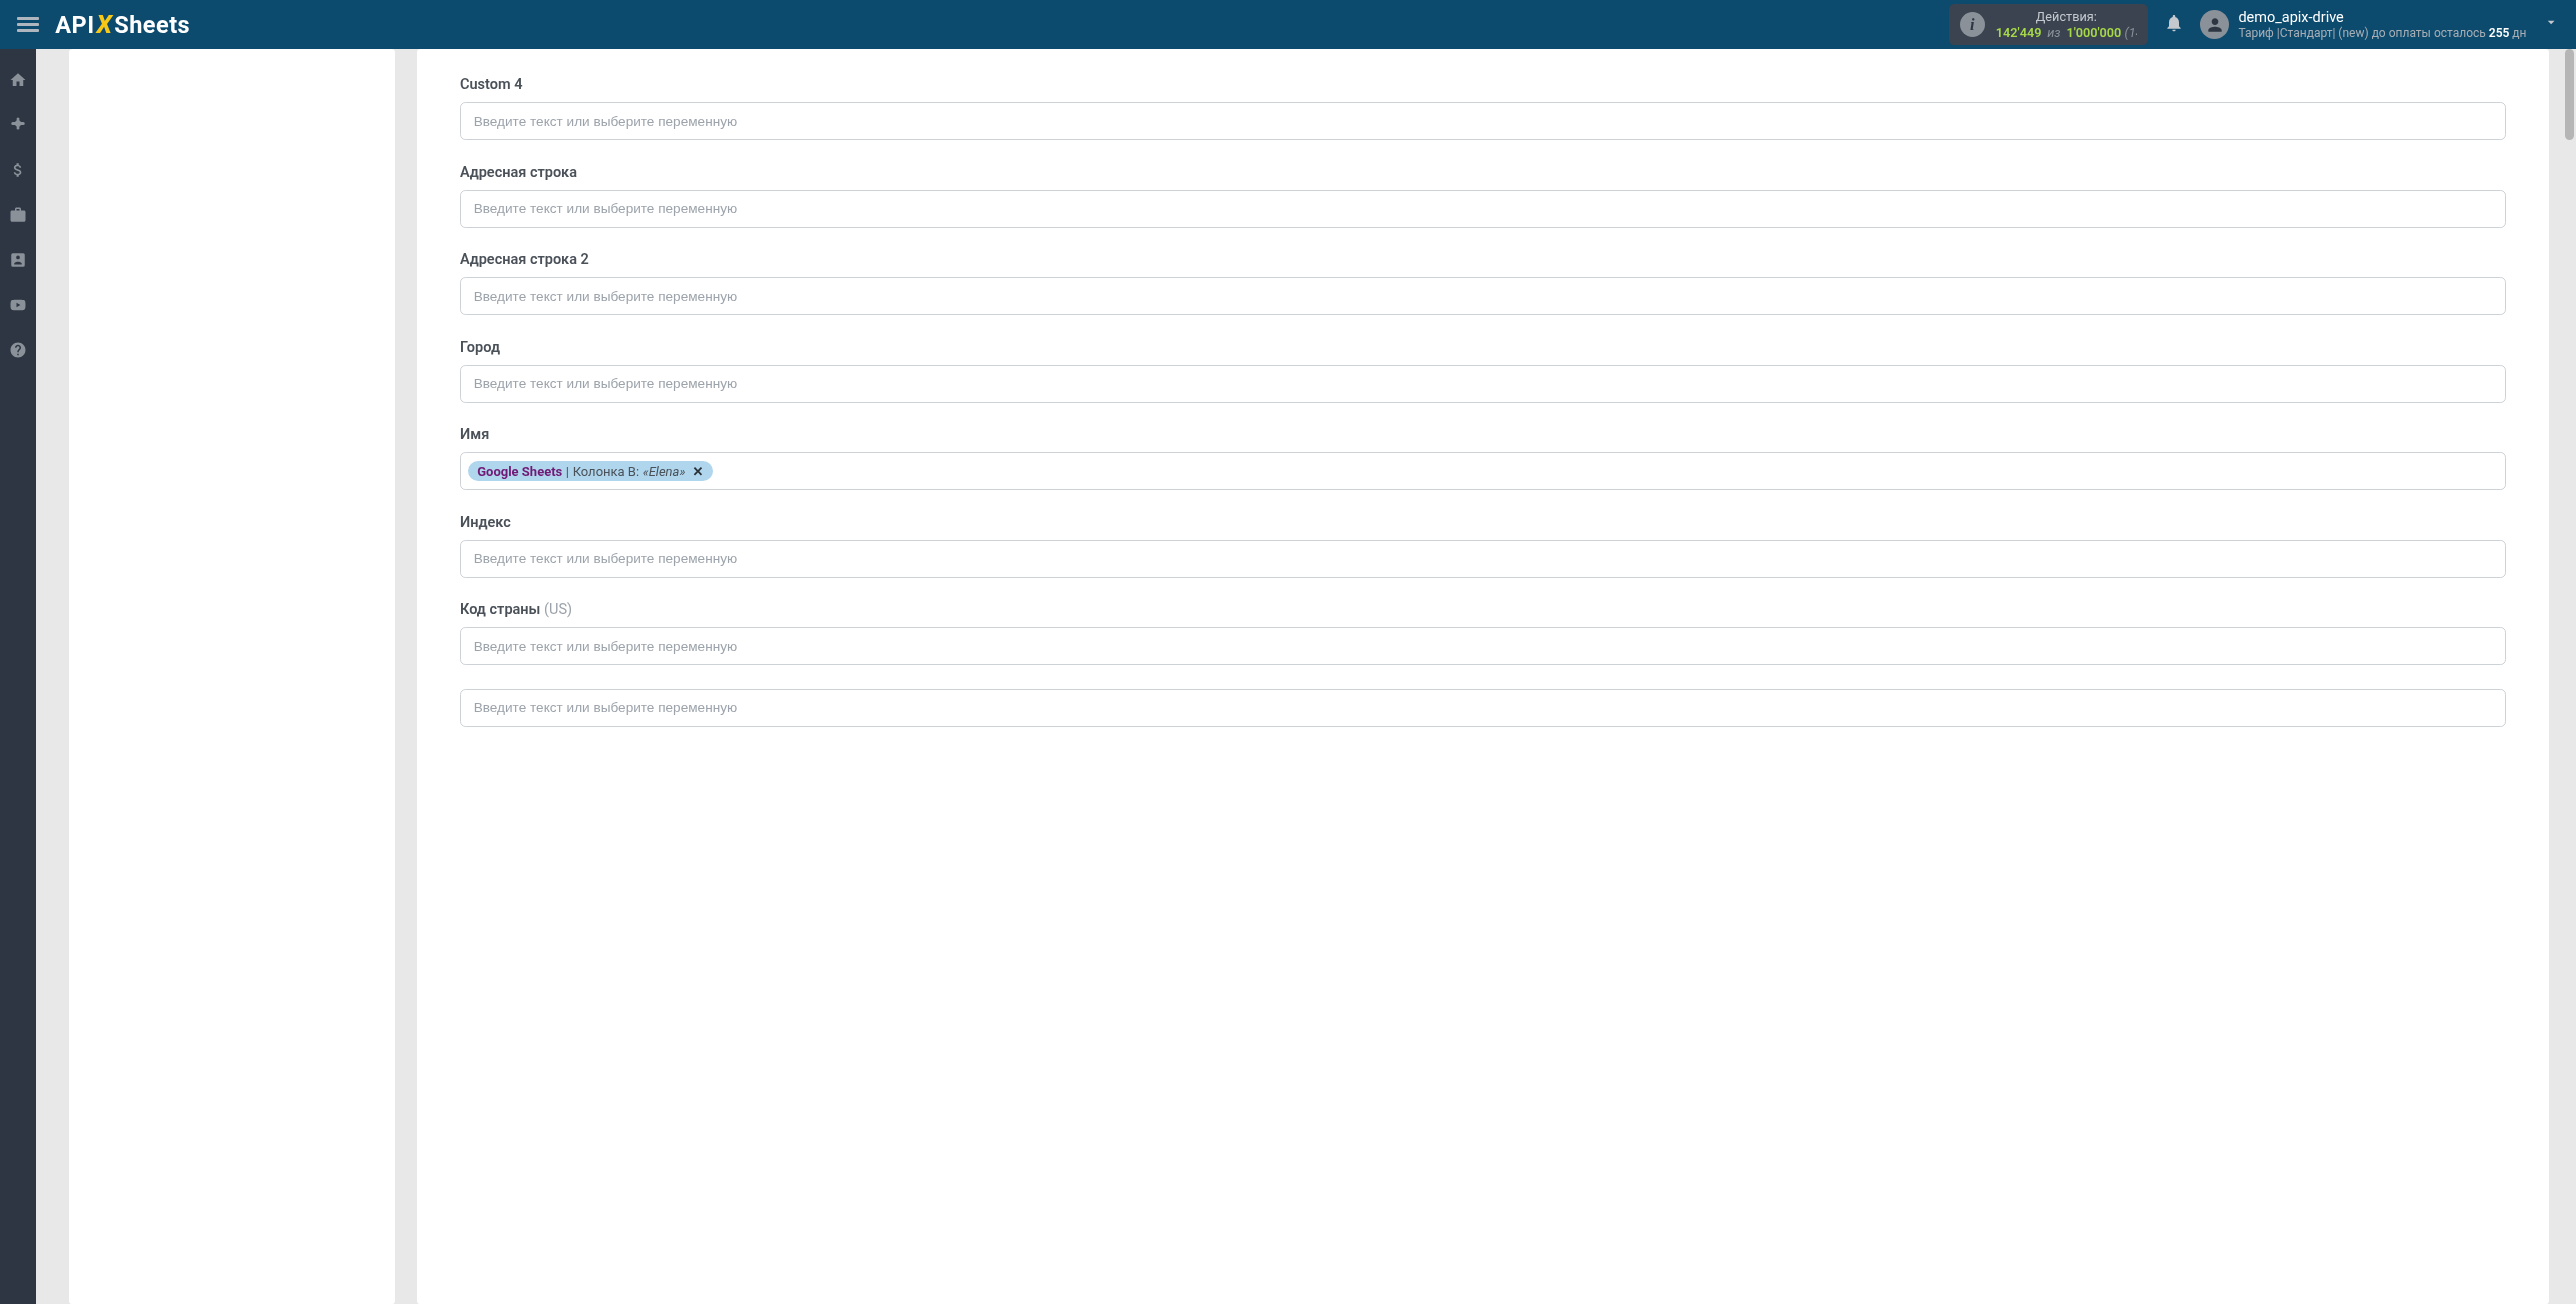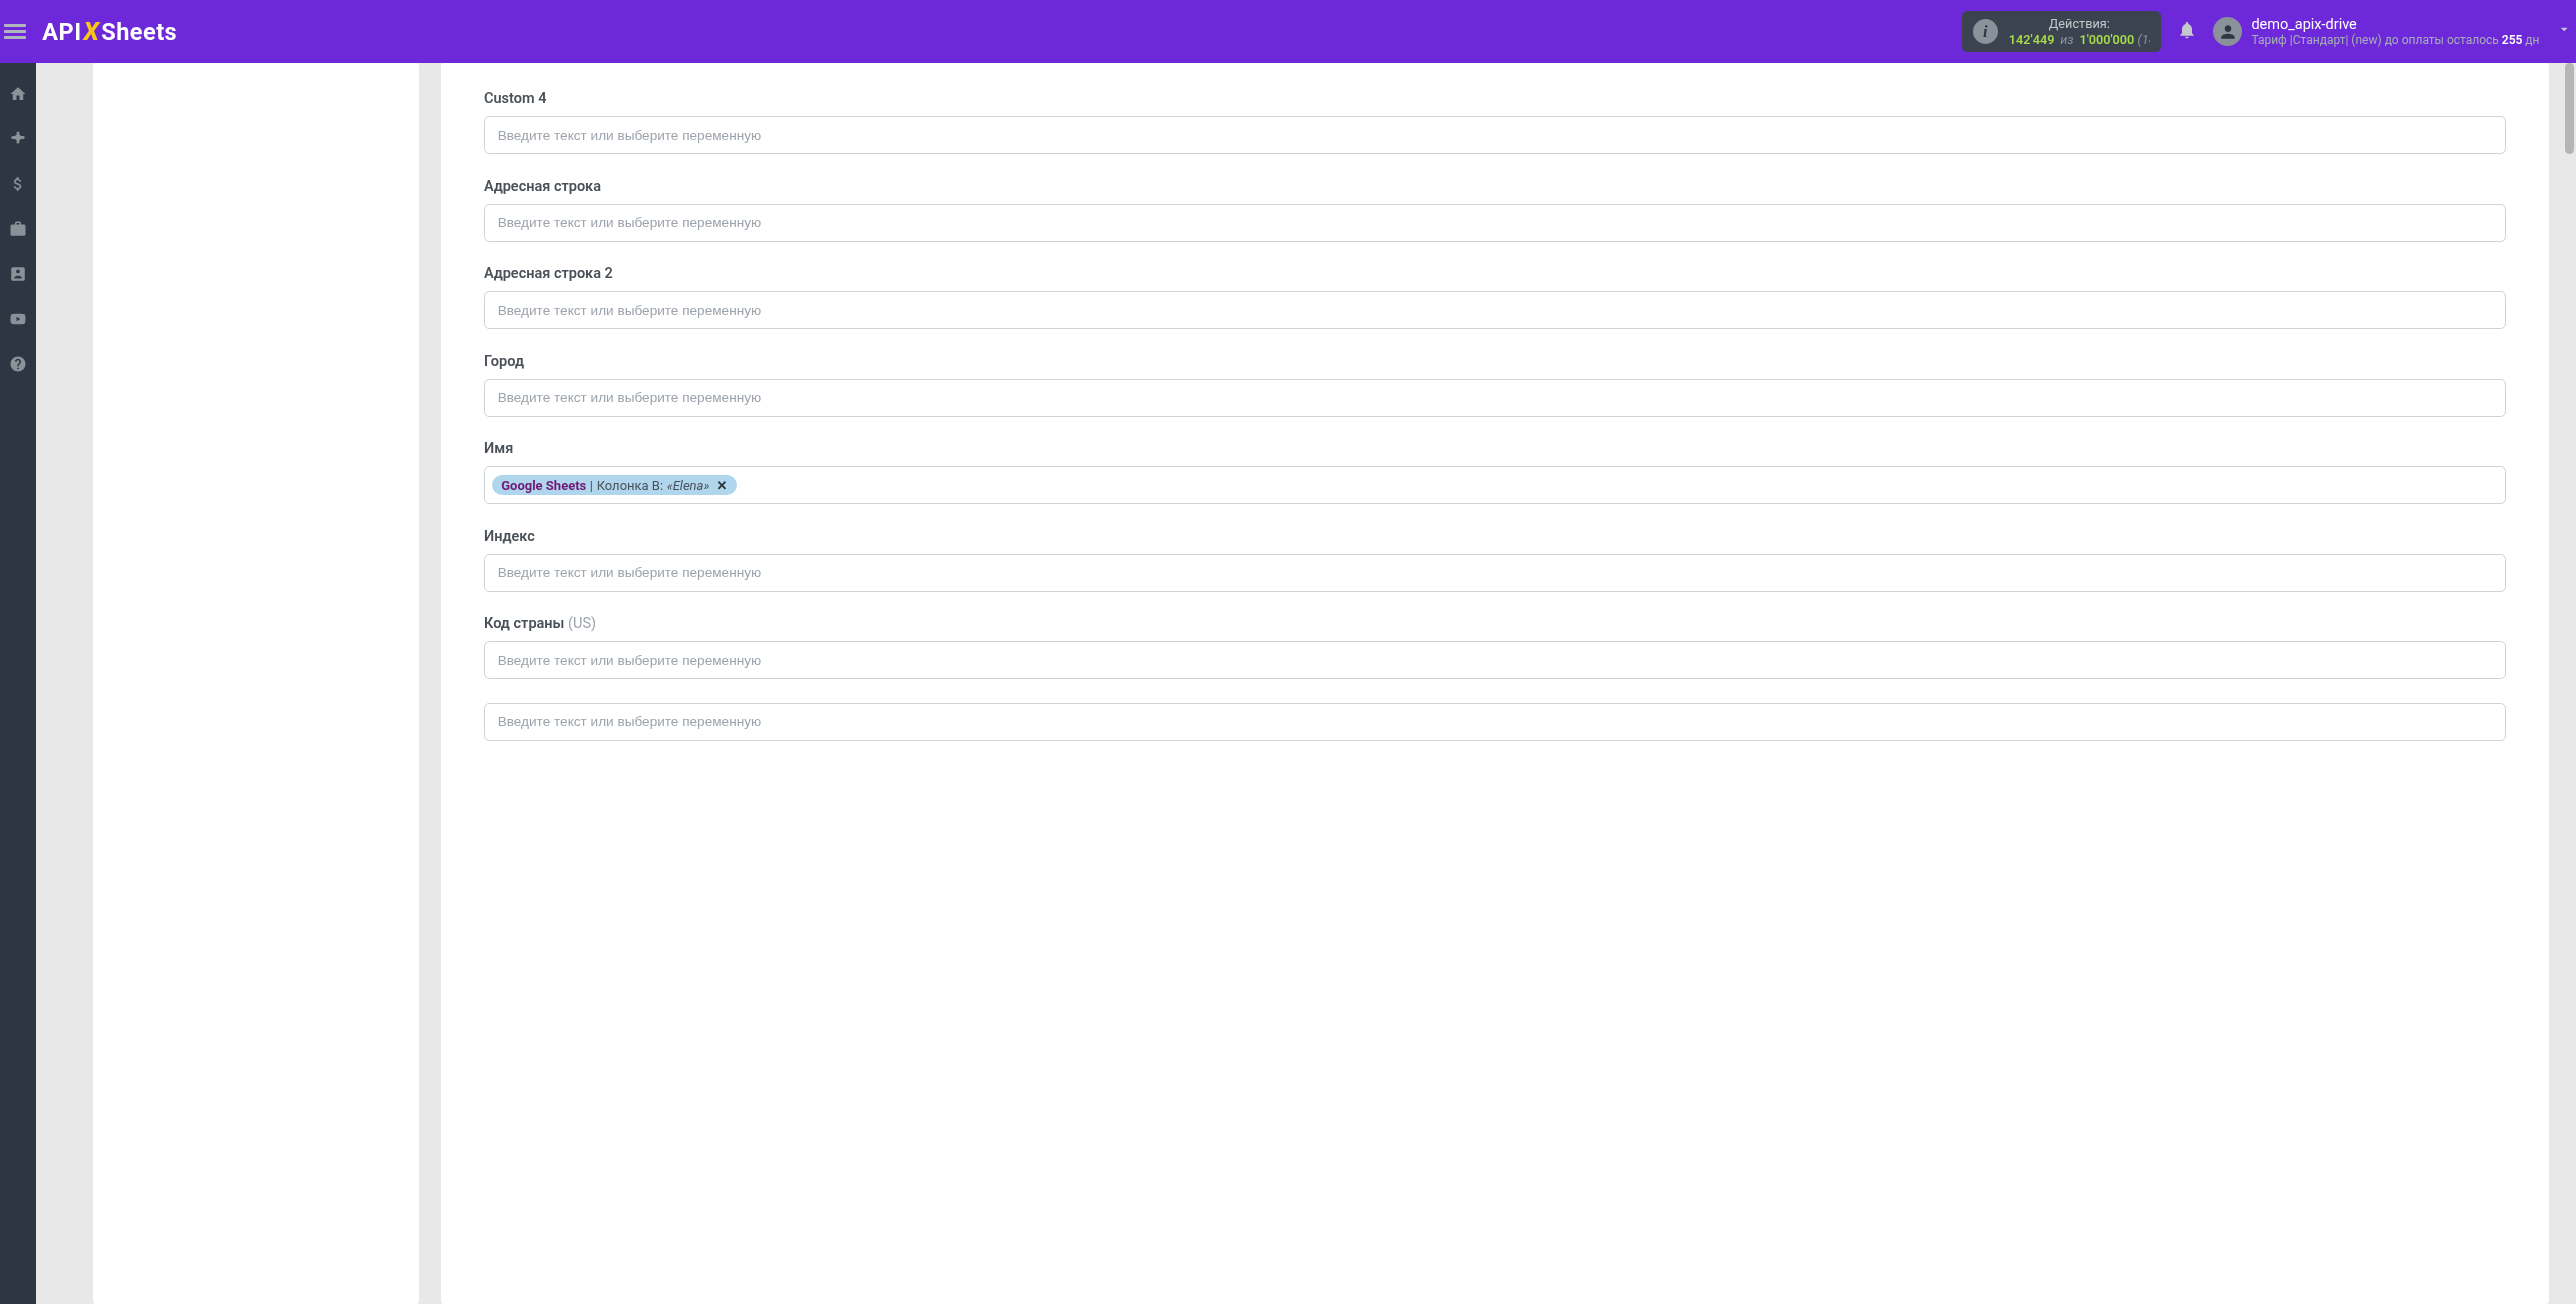--- a/index.html
+++ b/index.html
@@ -12,25 +12,25 @@
       background: #e8e8e8;
       overflow: hidden;
     }
     .app {
       display: flex;
       flex-direction: column;
       height: 100vh;
       width: 100vw;
     }
     .header {
-      background: #6d28d9;
-      height: 63px;
-      display: flex;
-      align-items: center;
-      padding: 0 4px;
+      background: #0c4a6e;
+      height: 49px;
+      display: flex;
+      align-items: center;
+      padding: 0 17px;
       flex-shrink: 0;
       position: relative;
     }
     .hamburger {
       width: 22px;
       height: 22px;
       display: flex;
       flex-direction: column;
       justify-content: center;
       gap: 3.6px;
@@ -178,21 +178,20 @@
     }
     .chevron-down svg {
       width: 16.3px;
       height: 16.3px;
       fill: currentColor;
     }
     .body {
       display: flex;
       flex: 1;
       overflow: hidden;
-      gap: 24px;
     }
     .sidebar {
       width: 36px;
       background: #2d3642;
       display: flex;
       flex-direction: column;
       align-items: center;
       padding-top: 18px;
       gap: 20px;
       flex-shrink: 0;

